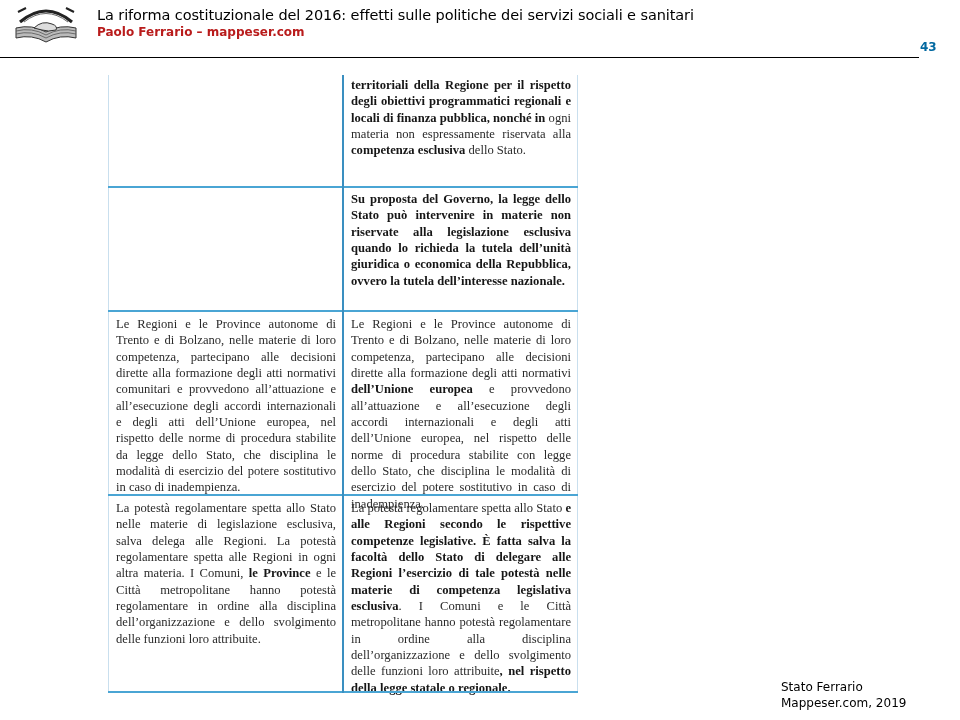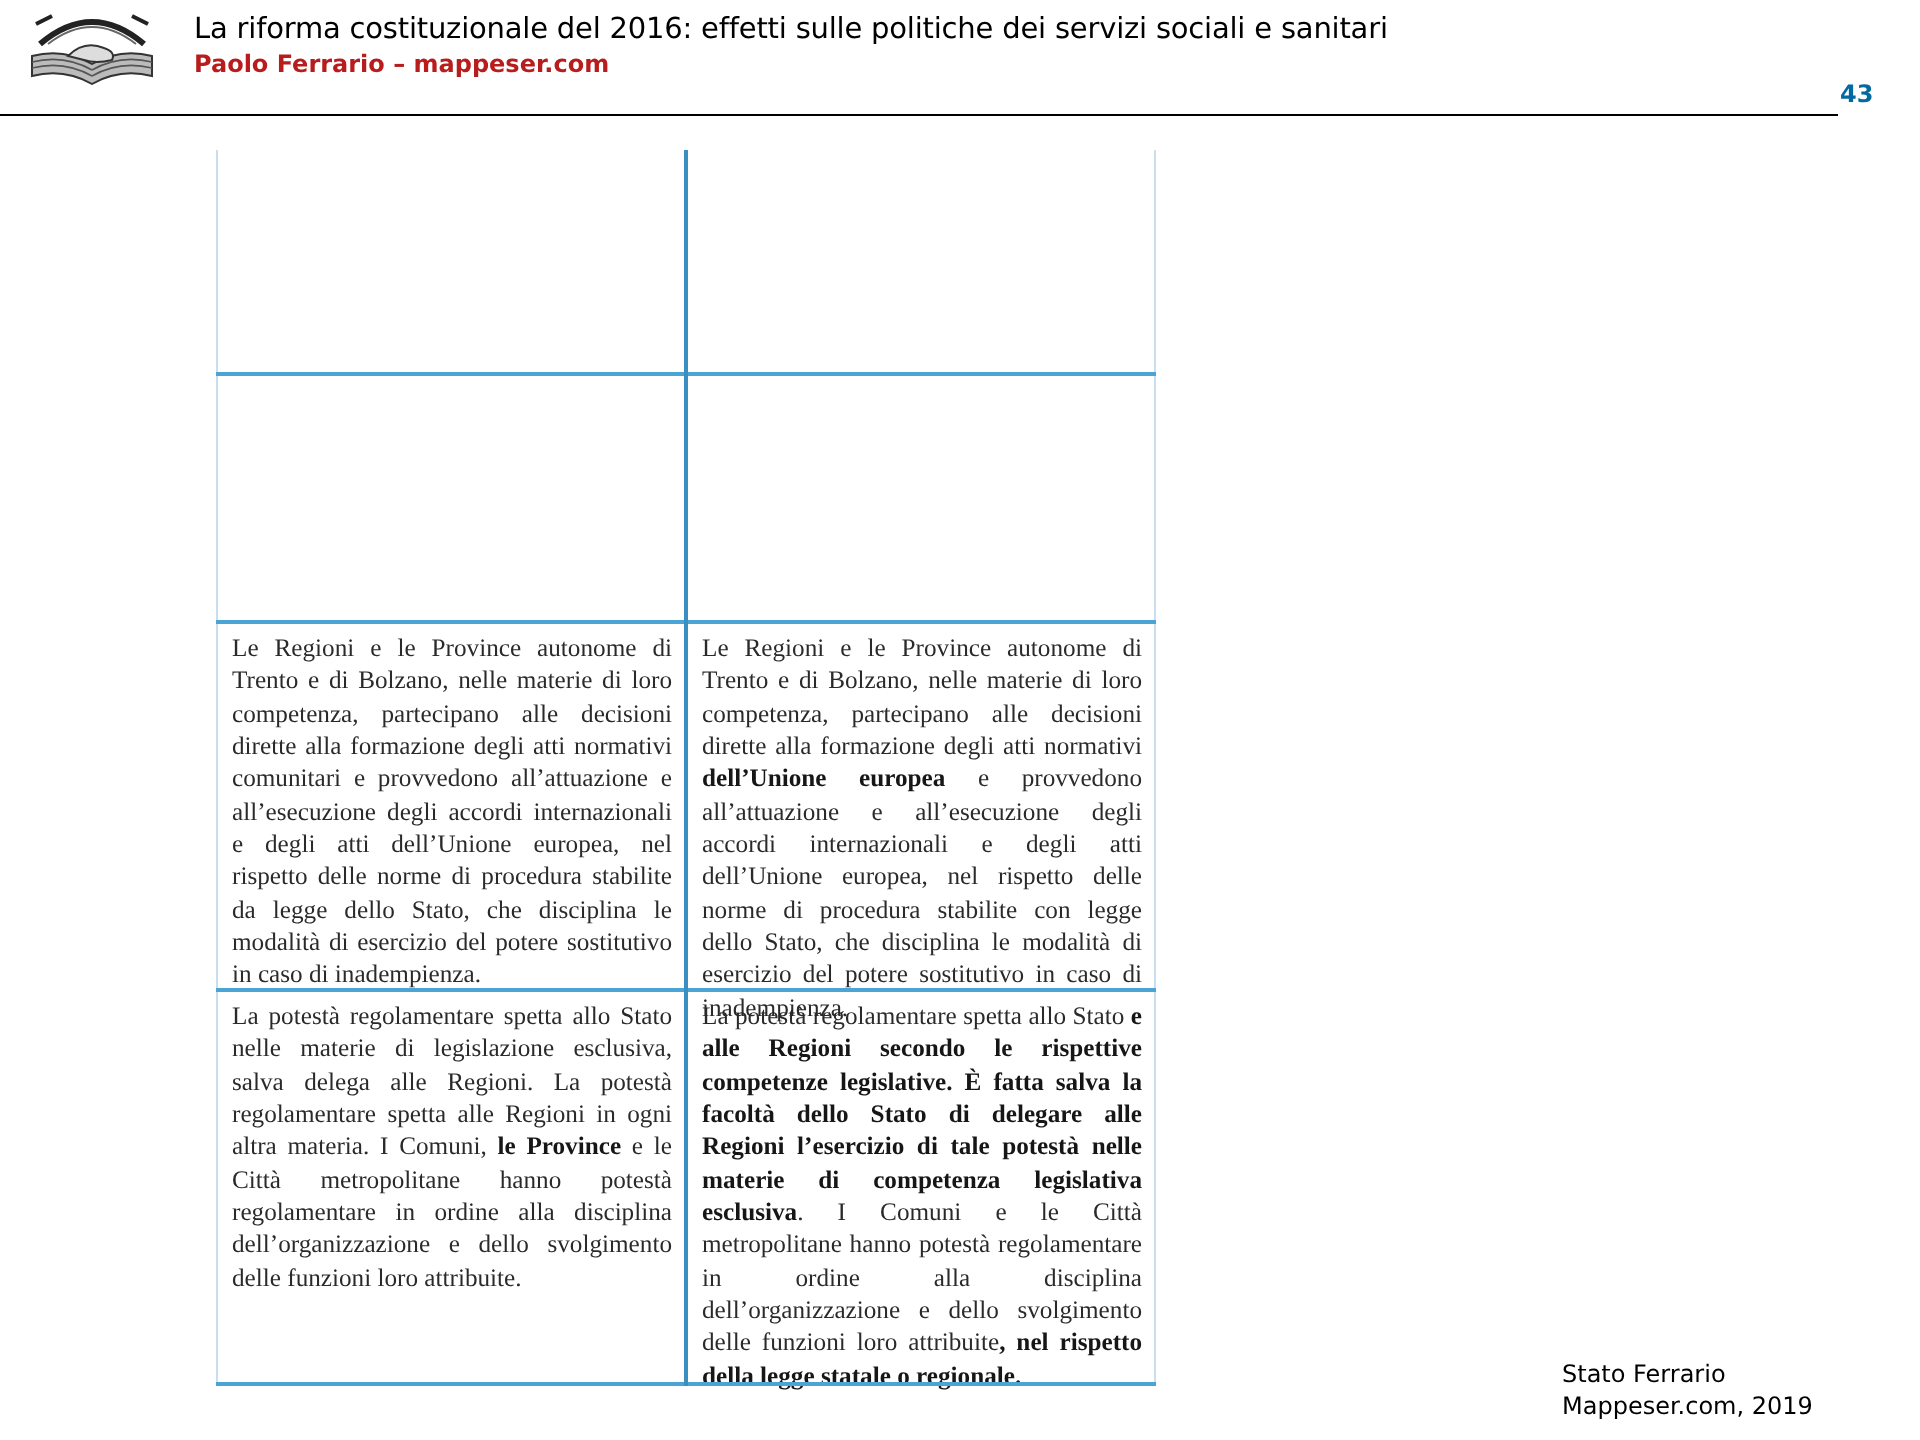--- a/index.html
+++ b/index.html
@@ -38,23 +38,25 @@
 <div class="hdr-sub">Paolo Ferrario – mappeser.com</div>
 <div class="page-num">43</div>
 <div class="hdr-rule"></div>
 
 <div class="doc">
 
   <div class="edge" style="left:0;top:0;width:1px;height:618px;"></div>
   <div class="edge" style="left:469px;top:0;width:1px;height:618px;"></div>
 
   <div class="cell" style="left:0;top:0;width:235px;height:112px;"></div>
+  <div class="cell" style="left:235px;top:0;width:235px;height:112px;"><b>territoriali della Regione per il rispetto degli obiettivi programmatici regionali e locali di finanza pubblica, nonché in</b><span> ogni materia non espressamente riservata alla </span><b>competenza esclusiva</b><span> dello Stato.</span></div>
   <div class="hline" style="left:0;top:111px;width:470px;"></div>
 
   <div class="cell" style="left:0;top:113px;width:235px;height:123px;padding-top:3px;"></div>
+  <div class="cell" style="left:235px;top:113px;width:235px;height:123px;padding-top:3px;"><b>Su proposta del Governo, la legge dello Stato può intervenire in materie non riservate alla legislazione esclusiva quando lo richieda la tutela dell’unità giuridica o economica della Repubblica, ovvero la tutela dell’interesse nazionale.</b></div>
   <div class="hline" style="left:0;top:235px;width:470px;"></div>
 
   <div class="cell" style="left:0;top:237px;width:235px;height:183px;padding-top:4px;"><span>Le Regioni e le Province autonome di Trento e di Bolzano, nelle materie di loro competenza, partecipano alle decisioni dirette alla formazione degli atti normativi comunitari e provvedono all’attuazione e all’esecuzione degli accordi internazionali e degli atti dell’Unione europea, nel rispetto delle norme di procedura stabilite da legge dello Stato, che disciplina le modalità di esercizio del potere sostitutivo in caso di inadempienza.</span></div>
   <div class="cell" style="left:235px;top:237px;width:235px;height:183px;padding-top:4px;"><span>Le Regioni e le Province autonome di Trento e di Bolzano, nelle materie di loro competenza, partecipano alle decisioni dirette alla formazione degli atti normativi </span><b>dell’Unione europea</b><span> e provvedono all’attuazione e all’esecuzione degli accordi internazionali e degli atti dell’Unione europea, nel rispetto delle norme di procedura stabilite con legge dello Stato, che disciplina le modalità di esercizio del potere sostitutivo in caso di inadempienza.</span></div>
   <div class="hline" style="left:0;top:419px;width:470px;"></div>
 
   <div class="cell" style="left:0;top:421px;width:235px;height:195px;padding-top:4px;"><span>La potestà regolamentare spetta allo Stato nelle materie di legislazione esclusiva, salva delega alle Regioni. La potestà regolamentare spetta alle Regioni in ogni altra materia. I Comuni, </span><b>le Province</b><span> e le Città metropolitane hanno potestà regolamentare in ordine alla disciplina dell’organizzazione e dello svolgimento delle funzioni loro attribuite.</span></div>
   <div class="cell" style="left:235px;top:421px;width:235px;height:195px;padding-top:4px;"><span>La potestà regolamentare spetta allo Stato </span><b>e alle Regioni secondo le rispettive competenze legislative. È fatta salva la facoltà dello Stato di delegare alle Regioni l’esercizio di tale potestà nelle materie di competenza legislativa esclusiva</b><span>. I Comuni e le Città metropolitane hanno potestà regolamentare in ordine alla disciplina dell’organizzazione e dello svolgimento delle funzioni loro attribuite</span><b>, nel rispetto della legge statale o regionale.</b></div>
   <div class="hline" style="left:0;top:616px;width:470px;"></div>
 

